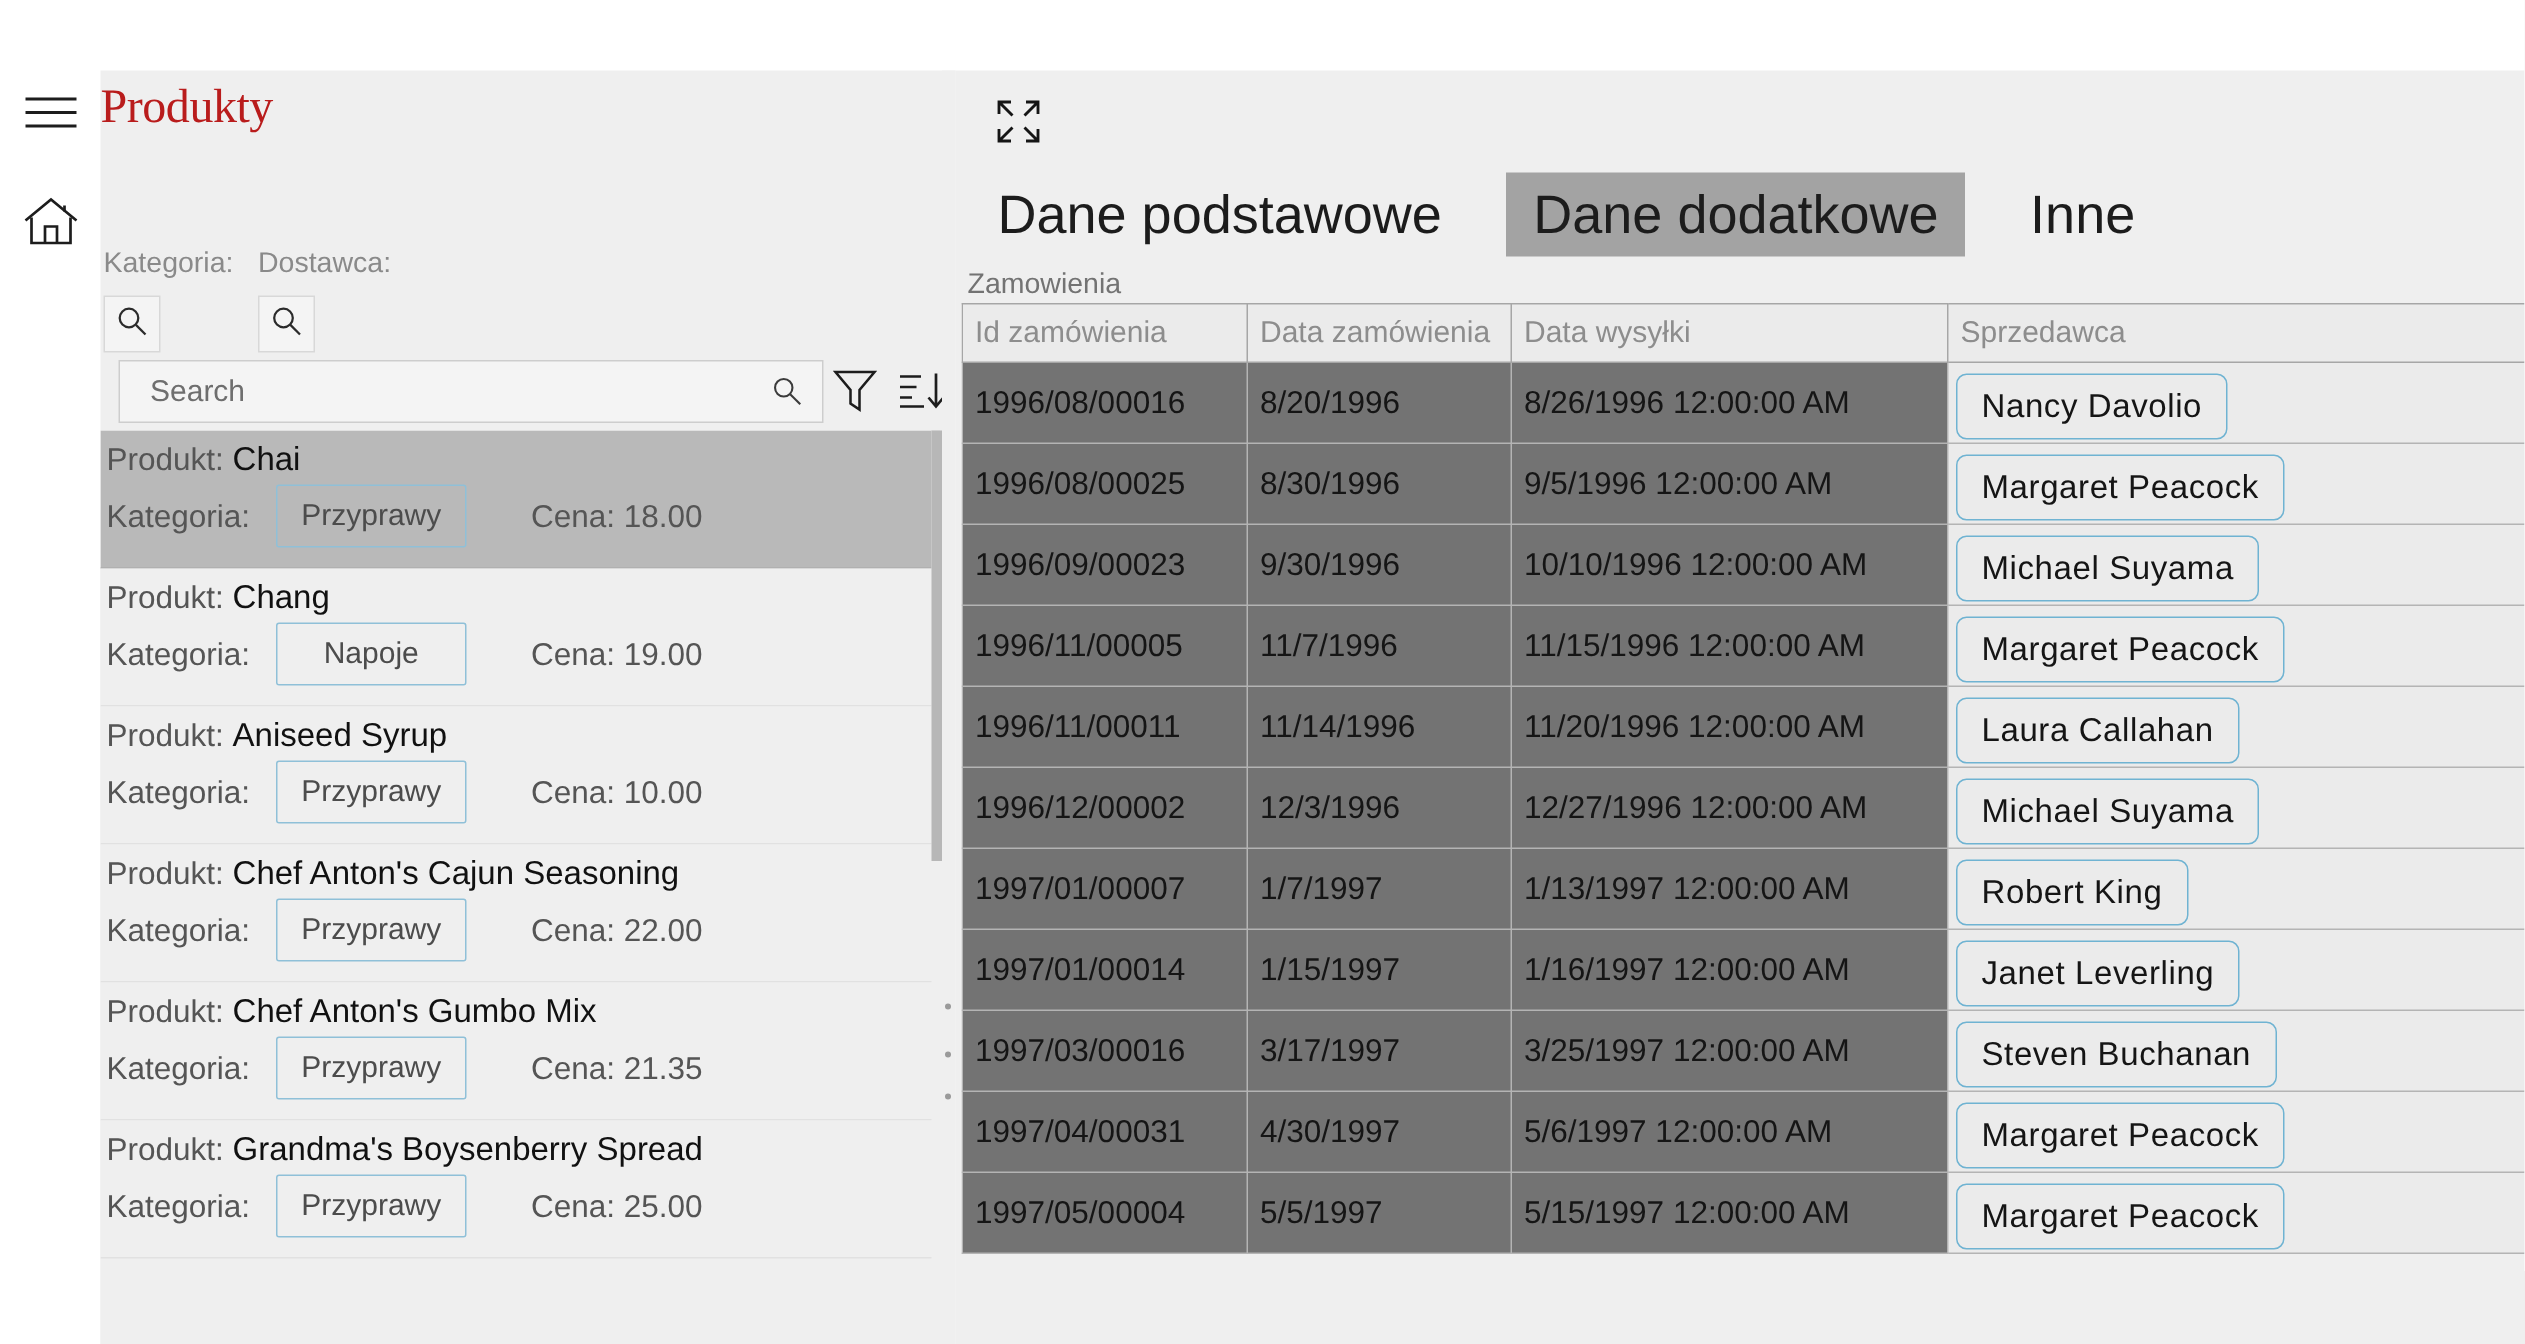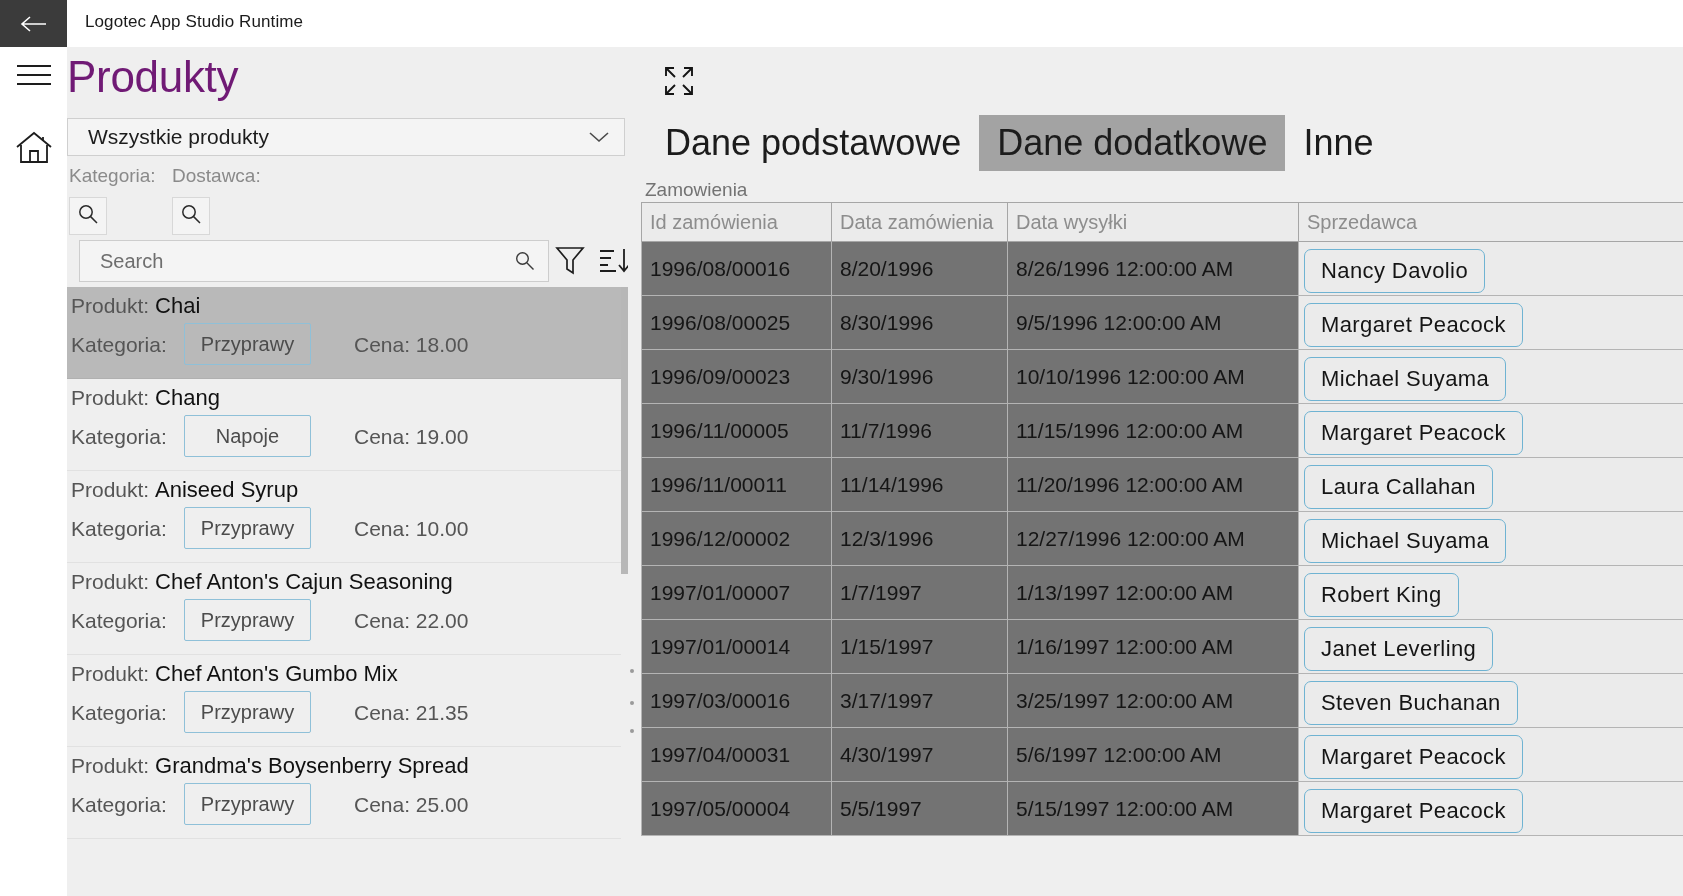--- a/index.html
+++ b/index.html
@@ -26,22 +26,22 @@
     font-family: "Liberation Sans", sans-serif; letter-spacing: .1px;
   }
 
   
   .rail { position: absolute; top: 47px; left: 0; width: 67px; height: 849px; background: #ffffff; }
   .rail-btn { width: 67px; height: 60px; display: flex; align-items: center; justify-content: center; cursor: pointer; }
 
   
   .leftpanel { position: absolute; top: 47px; left: 67px; width: 570px; height: 849px; background: #efefef; }
   .page-title {
-    position: absolute; left: 0px; top: 5px; font-size: 44px; font-weight: 300;
-    color: #701a75; letter-spacing: -.3px;
+    position: absolute; left: 0px; top: 5px; font-size: 32px; font-weight: 300;
+    color: #b91c1c; letter-spacing: -.3px; font-family: Liberation Serif, serif;
   }
   .combobox {
     position: absolute; left: 0px; top: 71px; width: 558px; height: 38px;
     background: #f4f4f4; border: 1px solid #cfcfcf;
     display: flex; align-items: center; cursor: pointer;
   }
   .combobox .cbtext { font-size: 21px; font-weight: 300; color: #1c1c1c; padding-left: 20px; }
   .combobox .chev { position: absolute; right: 14px; top: 10px; }
 
   .filterlabels { position: absolute; left: 2px; top: 118px; font-size: 19px; font-weight: 300; color: #8a8a8a; }
@@ -91,21 +91,21 @@
   .lscroll .thumb { position: absolute; left: 0; top: 0; width: 7px; height: 287px; background: #b7b7b7; }
 
   
   .splitter { position: absolute; left: 628px; top: 47px; width: 9px; height: 849px; background: #efefef; cursor: col-resize; }
   .splitter .dot { position: absolute; left: 2px; width: 4px; height: 4px; border-radius: 50%; background: #9a9a9a; }
 
   
   .rightpanel { position: absolute; top: 47px; left: 637px; width: 1046px; height: 849px; background: #efefef; }
   .expand-btn { position: absolute; left: 21px; top: 15px; width: 42px; height: 42px; display:flex; align-items:center; justify-content:center; cursor:pointer; }
 
-  .tabstrip { position: absolute; left: 10px; top: 68px; height: 56px; display: flex; align-items: stretch; }
+  .tabstrip { position: absolute; left: 10px; top: 68px; height: 56px; display: flex; align-items: stretch; gap: 25px; }
   .tab { display: flex; align-items: center; padding: 0 18px; font-size: 36px; font-weight: 300; color: #1c1c1c; cursor: pointer; white-space: nowrap; }
   .tab.active { background: #a3a3a3; }
 
   .grid-caption { position: absolute; left: 8px; top: 132px; font-size: 19px; font-weight: 300; color: #737373; }
 
   .gridwrap { position: absolute; left: 4px; top: 155px; width: 1042px; height: 694px; overflow: hidden; }
   table.grid { border-collapse: collapse; table-layout: fixed; width: 1200px; }
   table.grid col.c1 { width: 190px; }
   table.grid col.c2 { width: 176px; }
   table.grid col.c3 { width: 291px; }
@@ -126,30 +126,20 @@
     height: 44px; margin: 4px 0 0 5px; padding: 0 16px;
     border: 1px solid #6fb3d2; border-radius: 7px; background: #ebebeb;
     font-size: 22px; font-weight: 400; color: #151515; letter-spacing: .4px;
   }
 </style>
 </head>
 <body>
 
 <div id="root">
 
-  <div class="titlebar">
-    <div class="backbtn">
-      <span>
-        <svg width="30" height="20" viewBox="0 0 30 20">
-          <path d="M11 3 L3 10 L11 17 M3 10 H27" stroke="#ffffff" stroke-width="1.6" fill="none"></path>
-        </svg>
-      </span>
-    </div>
-    <div class="apptitle">Logotec App Studio Runtime</div>
-  </div>
 
   <div class="rail">
     <div class="rail-btn">
       <span>
         <svg width="38" height="26" viewBox="0 0 38 26">
           <path d="M2 4 H36 M2 13 H36 M2 22 H36" stroke="#1d1d1d" stroke-width="2" fill="none"></path>
         </svg>
       </span>
     </div>
     <div class="rail-btn" style="margin-top:12px;">
@@ -161,28 +151,20 @@
           <path d="M29 8 V12" stroke="#1d1d1d" stroke-width="1.8" fill="none"></path>
         </svg>
       </span>
     </div>
   </div>
 
   <div class="leftpanel">
 
     <div class="page-title">Produkty</div>
 
-    <div class="combobox">
-      <span class="cbtext">Wszystkie produkty</span>
-      <span class="chev">
-        <svg width="22" height="16" viewBox="0 0 22 16">
-          <path d="M2 4 L11 12 L20 4" stroke="#4a4a4a" stroke-width="1.6" fill="none"></path>
-        </svg>
-      </span>
-    </div>
 
     <div class="filterlabels">
       <span class="lbl-kat">Kategoria:</span><span>Dostawca:</span>
     </div>
 
     <div class="searchsq sq1">
       <span>
         <svg width="22" height="22" viewBox="0 0 22 22">
           <circle cx="9" cy="9" r="6.2" stroke="#2b2b2b" stroke-width="1.5" fill="none"></circle>
           <path d="M13.6 13.6 L20 20" stroke="#2b2b2b" stroke-width="1.5" fill="none"></path>

